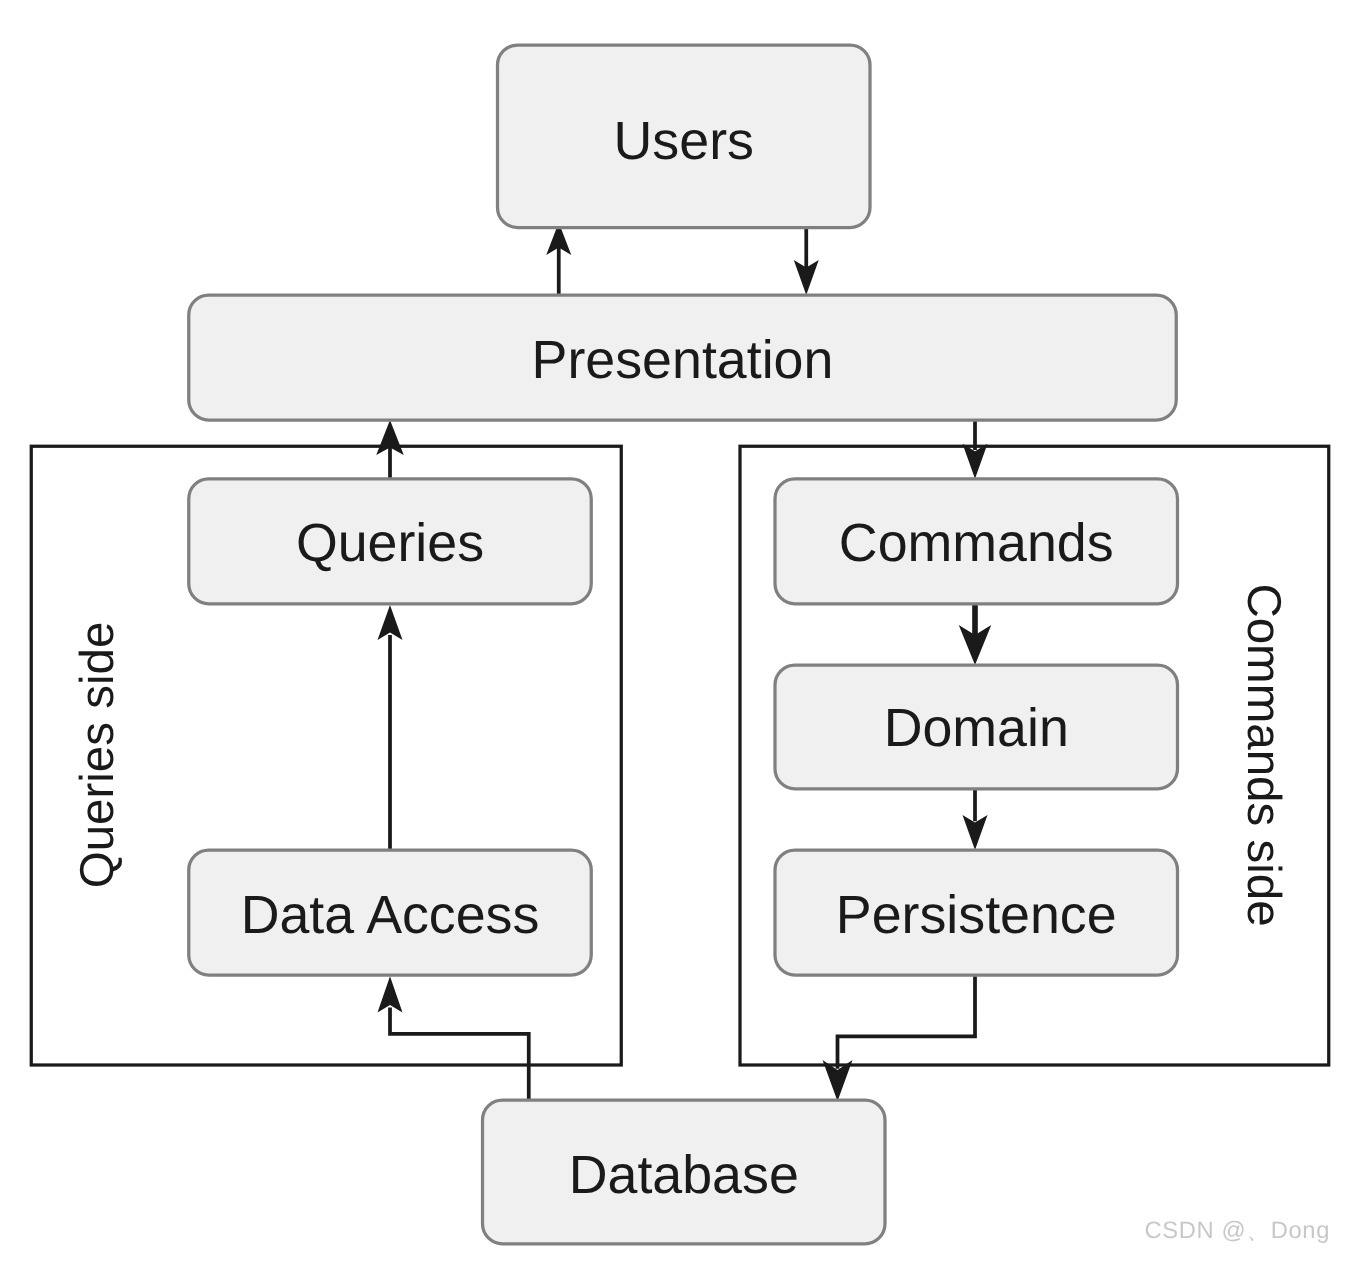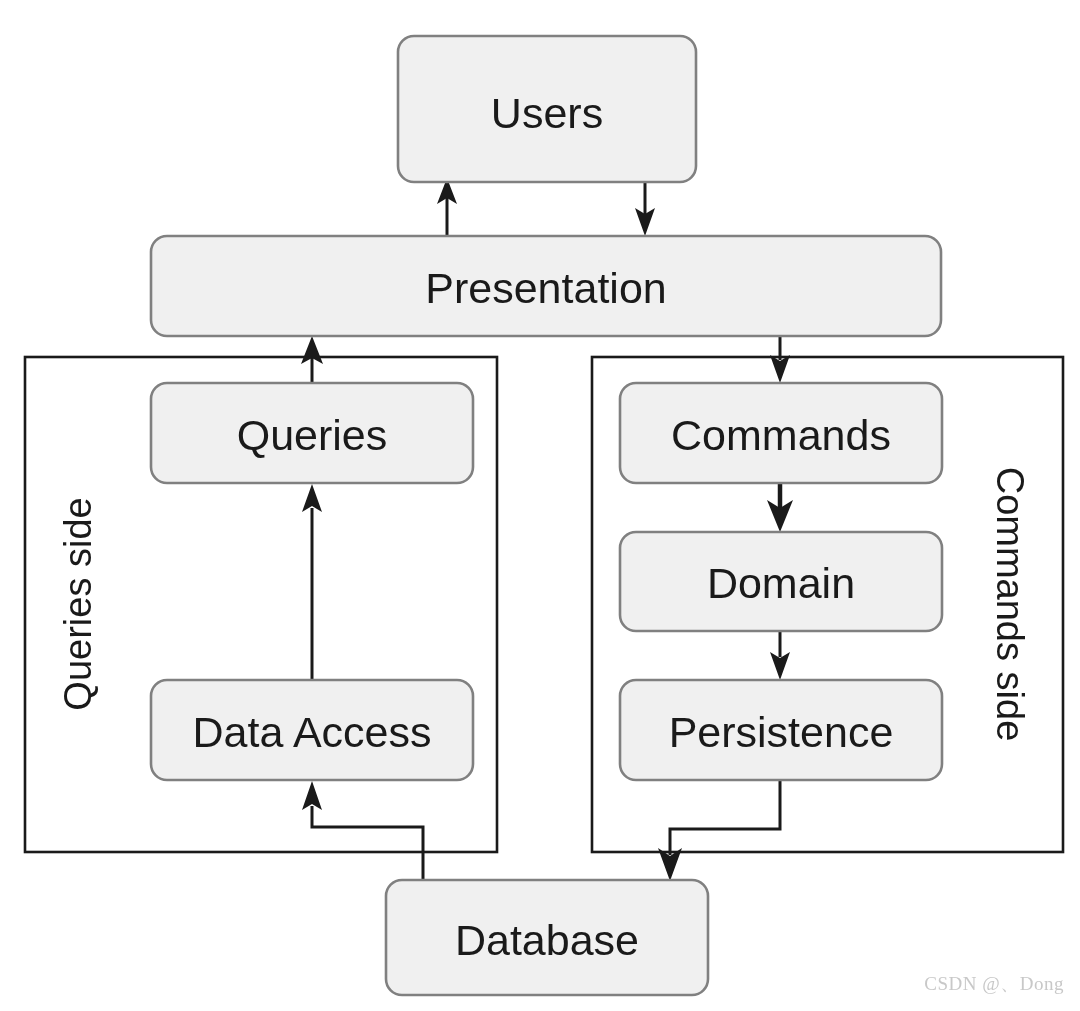--- a/index.html
+++ b/index.html
@@ -62,21 +62,21 @@
     stroke-width: 4.5;
   }
   .arrow-head {
     fill: #1a1a1a;
     stroke: none;
   }
   .watermark {
     position: absolute;
     right: 16px;
     bottom: 14px;
-    font-family: Liberation Serif, serif;
+    font-family: Liberation Sans, sans-serif;
     font-size: 19px;
     color: #c8c8c8;
     letter-spacing: 0.5px;
     white-space: nowrap;
     user-select: none;
   }
 </style>
 </head>
 <body>
 

